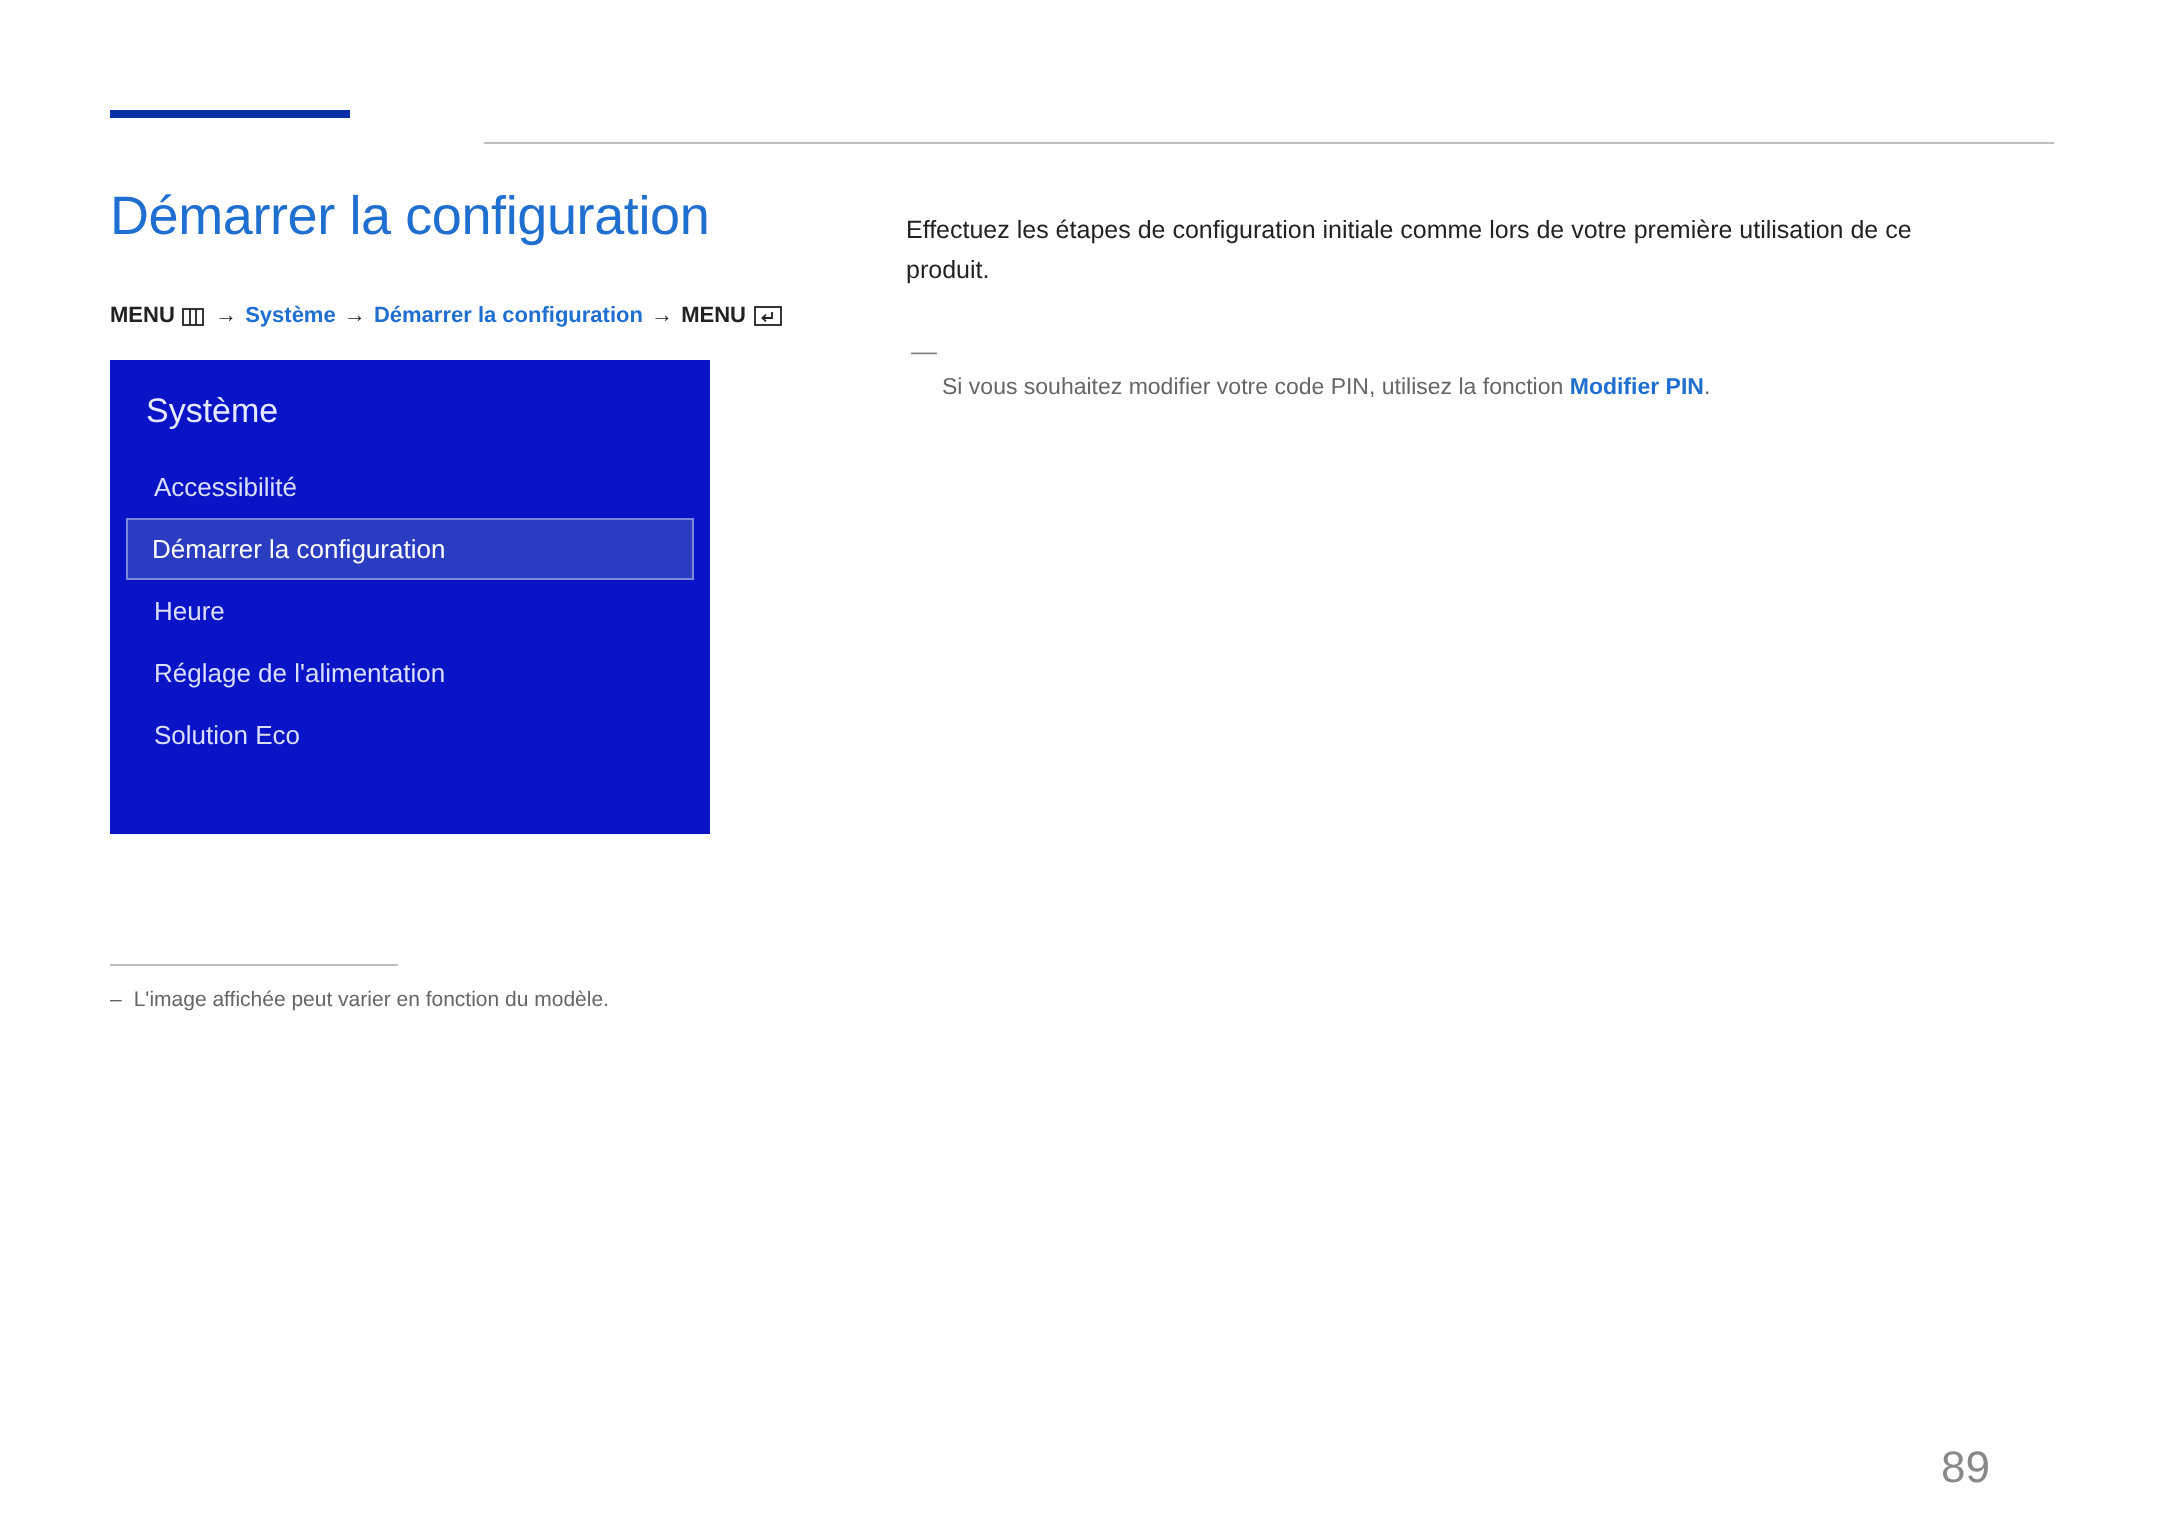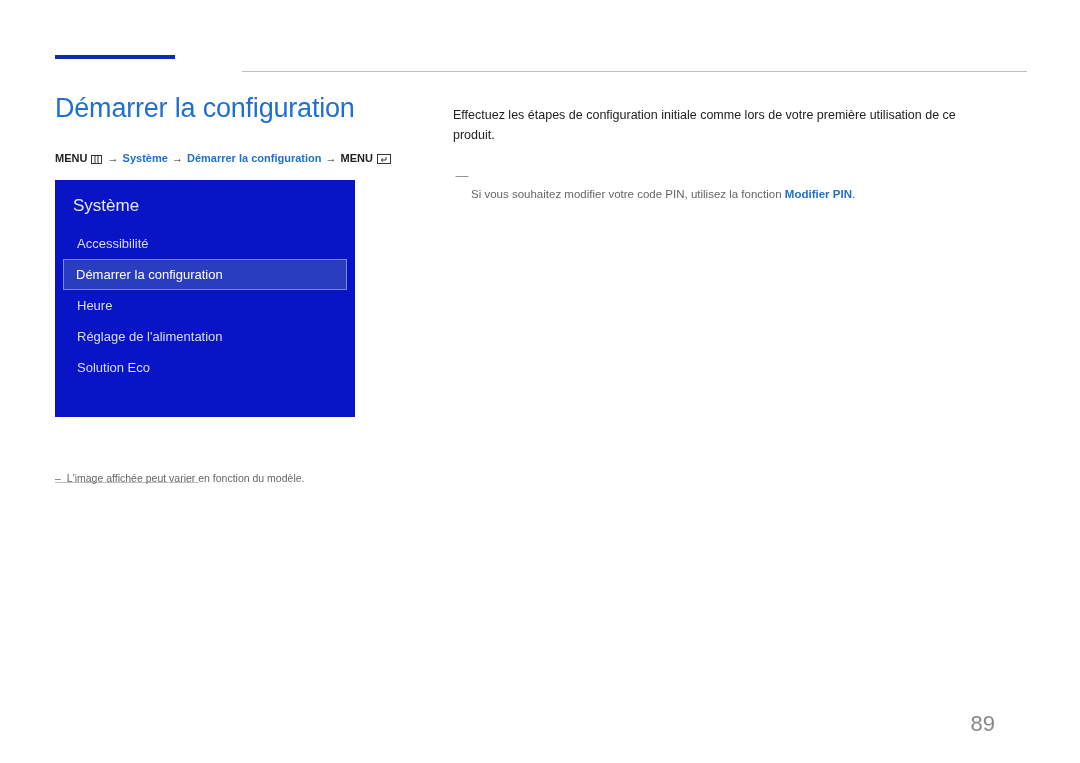--- a/index.html
+++ b/index.html
@@ -119,31 +119,31 @@
     position: absolute;
     left: 55px;
     top: 482px;
     width: 144px;
     height: 1px;
     background: #bfbfbf;
   }
   .footnote {
     position: absolute;
     left: 55px;
-    top: 472px;
+    top: 494px;
     font-size: 10.5px;
     color: #666;
   }
   .footnote .fdash {
     margin-right: 6px;
   }
   .page-number {
     position: absolute;
     right: 55px;
-    bottom: 26px;
+    bottom: 16px;
     font-size: 22px;
     color: #888;
     font-weight: 300;
   }
 </style>
 </head>
 <body>
 
 <div class="page">
 

